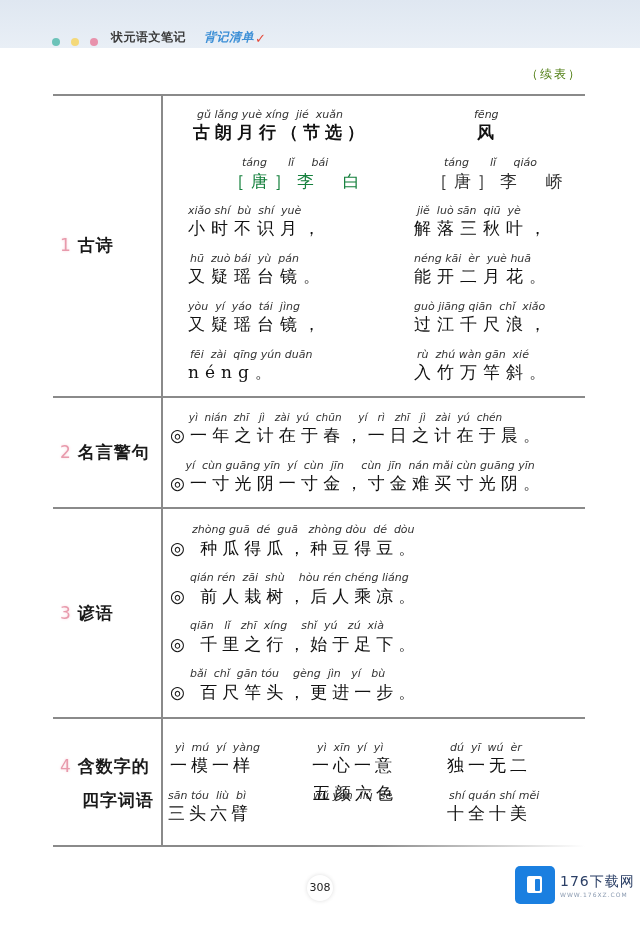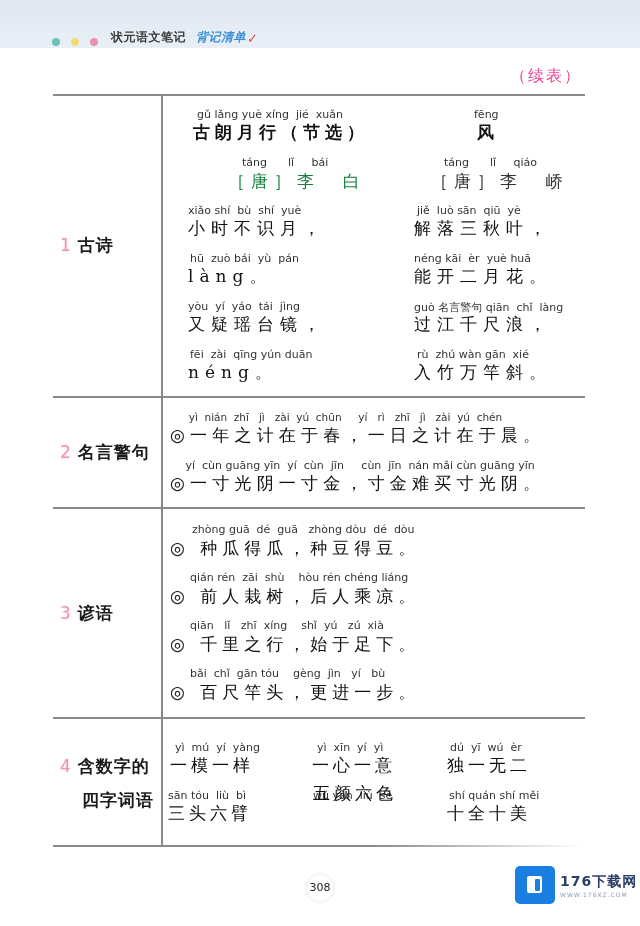--- a/index.html
+++ b/index.html
@@ -12,44 +12,44 @@
   .header-band {
     position:absolute; left:0; top:0; width:640px; height:48px;
     background:linear-gradient(#dfe7f1,#e9eff6);
   }
   .header-inner {
     position:absolute; left:52px; top:28px; height:18px;
     display:flex; align-items:flex-end; gap:0;
   }
   .dot { width:8px; height:8px; border-radius:50%; display:inline-block; margin-right:11px; }
   .book-title { font-size:12px; font-weight:bold; color:#3a3a3a; margin-left:2px; letter-spacing:0.5px; }
-  .list-title { font-size:12px; font-weight:bold; font-style:italic; margin-left:10px; letter-spacing:0.5px; }
+  .list-title { font-size:12px; font-weight:bold; font-style:italic; margin-left:18px; letter-spacing:0.5px; }
   .check { font-size:13px; font-weight:bold; margin-left:1px; }
 
-  .cont-label { position:absolute; right:58px; top:66px; font-size:16px; color:#ec4899; font-family:Liberation Serif, serif; letter-spacing:2px; }
+  .cont-label { position:absolute; right:58px; top:66px; font-size:12px; color:#4d7c0f; font-family:Liberation Serif, serif; letter-spacing:2px; }
   .hline { position:absolute; left:53px; width:532px; height:2px; background:#8a8a8a; }
   .vline { position:absolute; left:161px; width:1.5px; background:#8a8a8a; }
 
   .cat { position:absolute; left:60px; font-size:17px; font-weight:bold; color:#1a1a1a; letter-spacing:1px; }
   .cat .num { color:#e89aac; font-weight:normal; font-size:17px; margin-right:6px; text-shadow:0 0 3px #f7d5dd; }
 
-  .py { position:absolute; font-size:11px; color:#333; white-space:pre; letter-spacing:0px; }
+  .py { position:absolute; font-size:11px; color:#333; white-space:pre; letter-spacing:0px;font-style:italic; }
   .hz { position:absolute; font-size:17px; color:#111; white-space:pre; font-family:"DejaVu Serif", serif; letter-spacing:6px; }
   .hz.bold { font-family:"DejaVu Sans", sans-serif; font-weight:bold; letter-spacing:5px; }
 
   .page-num {
     position:absolute; left:307px; top:875px; width:26px; height:26px; border-radius:50%;
     background:#fff; box-shadow:0 0 4px #ddd; font-size:11px; text-align:center; line-height:26px; color:#222;
   }
   .wm { position:absolute; left:515px; top:866px; display:flex; align-items:center; }
   .wm-icon { width:40px; height:38px; background:#1a7fe0; border-radius:5px; position:relative; }
   .wm-icon .cube { position:absolute; left:12px; top:10px; width:15px; height:17px; background:#fff; border-radius:2px; }
   .wm-icon .cube::after { content:""; position:absolute; left:8px; top:3px; width:5px; height:12px; background:#1a7fe0; border-radius:1px; }
   .wm-text { margin-left:5px; }
-  .wm-name { font-size:14px; font-weight:bold; color:#2b3f66; letter-spacing:1px; }
+  .wm-name { font-size:14px; font-weight:normal; color:#2b3f66; letter-spacing:1px; }
   .wm-url { font-size:6px; color:#8a9ab0; letter-spacing:1px; }
 </style>
 </head>
 <body>
 
 <div class="header-band"></div>
 <div class="header-inner">
   <span class="dot" style="background:#6cc3b9"></span>
   <span class="dot" style="background:#f4d97a"></span>
   <span class="dot" style="background:#e892ac"></span>
@@ -72,37 +72,37 @@
 </div>
 
 <div>
   <div class="py" style="left:197px;top:108px">gǔ lǎng yuè xíng  jié  xuǎn</div>
   <div class="hz bold" style="left:193px;top:121px">古朗月行（节选）</div>
   <div class="py" style="left:242px;top:156px">táng      lǐ     bái</div>
   <div class="hz" style="left:228px;top:170px;color:#15803d">［唐］李  白</div>
   <div class="py" style="left:188px;top:204px">xiǎo shí  bù  shí  yuè</div>
   <div class="hz" style="left:188px;top:217px">小时不识月，</div>
   <div class="py" style="left:190px;top:252px">hū  zuò bái  yù  pán</div>
-  <div class="hz" style="left:188px;top:265px">làng。</div>
+  <div class="hz" style="left:188px;top:265px">又疑瑶台镜。</div>
   <div class="py" style="left:188px;top:300px">yòu  yí  yáo  tái  jìng</div>
   <div class="hz" style="left:188px;top:313px">又疑瑶台镜，</div>
   <div class="py" style="left:190px;top:348px">fēi  zài  qīng yún duān</div>
   <div class="hz" style="left:188px;top:361px">néng。</div>
 </div>
 
 <div>
   <div class="py" style="left:474px;top:108px">fēng</div>
   <div class="hz bold" style="left:477px;top:121px">风</div>
   <div class="py" style="left:444px;top:156px">táng      lǐ     qiáo</div>
   <div class="hz" style="left:431px;top:170px;color:#333">［唐］李  峤</div>
   <div class="py" style="left:417px;top:204px">jiě  luò sān  qiū  yè</div>
   <div class="hz" style="left:414px;top:217px">解落三秋叶，</div>
   <div class="py" style="left:414px;top:252px">néng kāi  èr  yuè huā</div>
   <div class="hz" style="left:414px;top:265px">能开二月花。</div>
-  <div class="py" style="left:414px;top:300px">guò 名言警句 qiān  chǐ  làng</div>
+  <div class="py" style="left:414px;top:300px">guò jiāng qiān  chǐ  xiǎo</div>
   <div class="hz" style="left:414px;top:313px">过江千尺浪，</div>
   <div class="py" style="left:417px;top:348px">rù  zhú wàn gān  xié</div>
   <div class="hz" style="left:414px;top:361px">入竹万竿斜。</div>
 </div>
 
 <div class="cat" style="top:441px">
   <span class="num">2</span><span>名言警句</span>
 </div>
 <div>
   <div class="py" style="left:182px;top:411px;font-size:10.5px">  yì  nián  zhī   jì   zài  yú  chūn     yí   rì   zhī   jì   zài  yú  chén</div>

